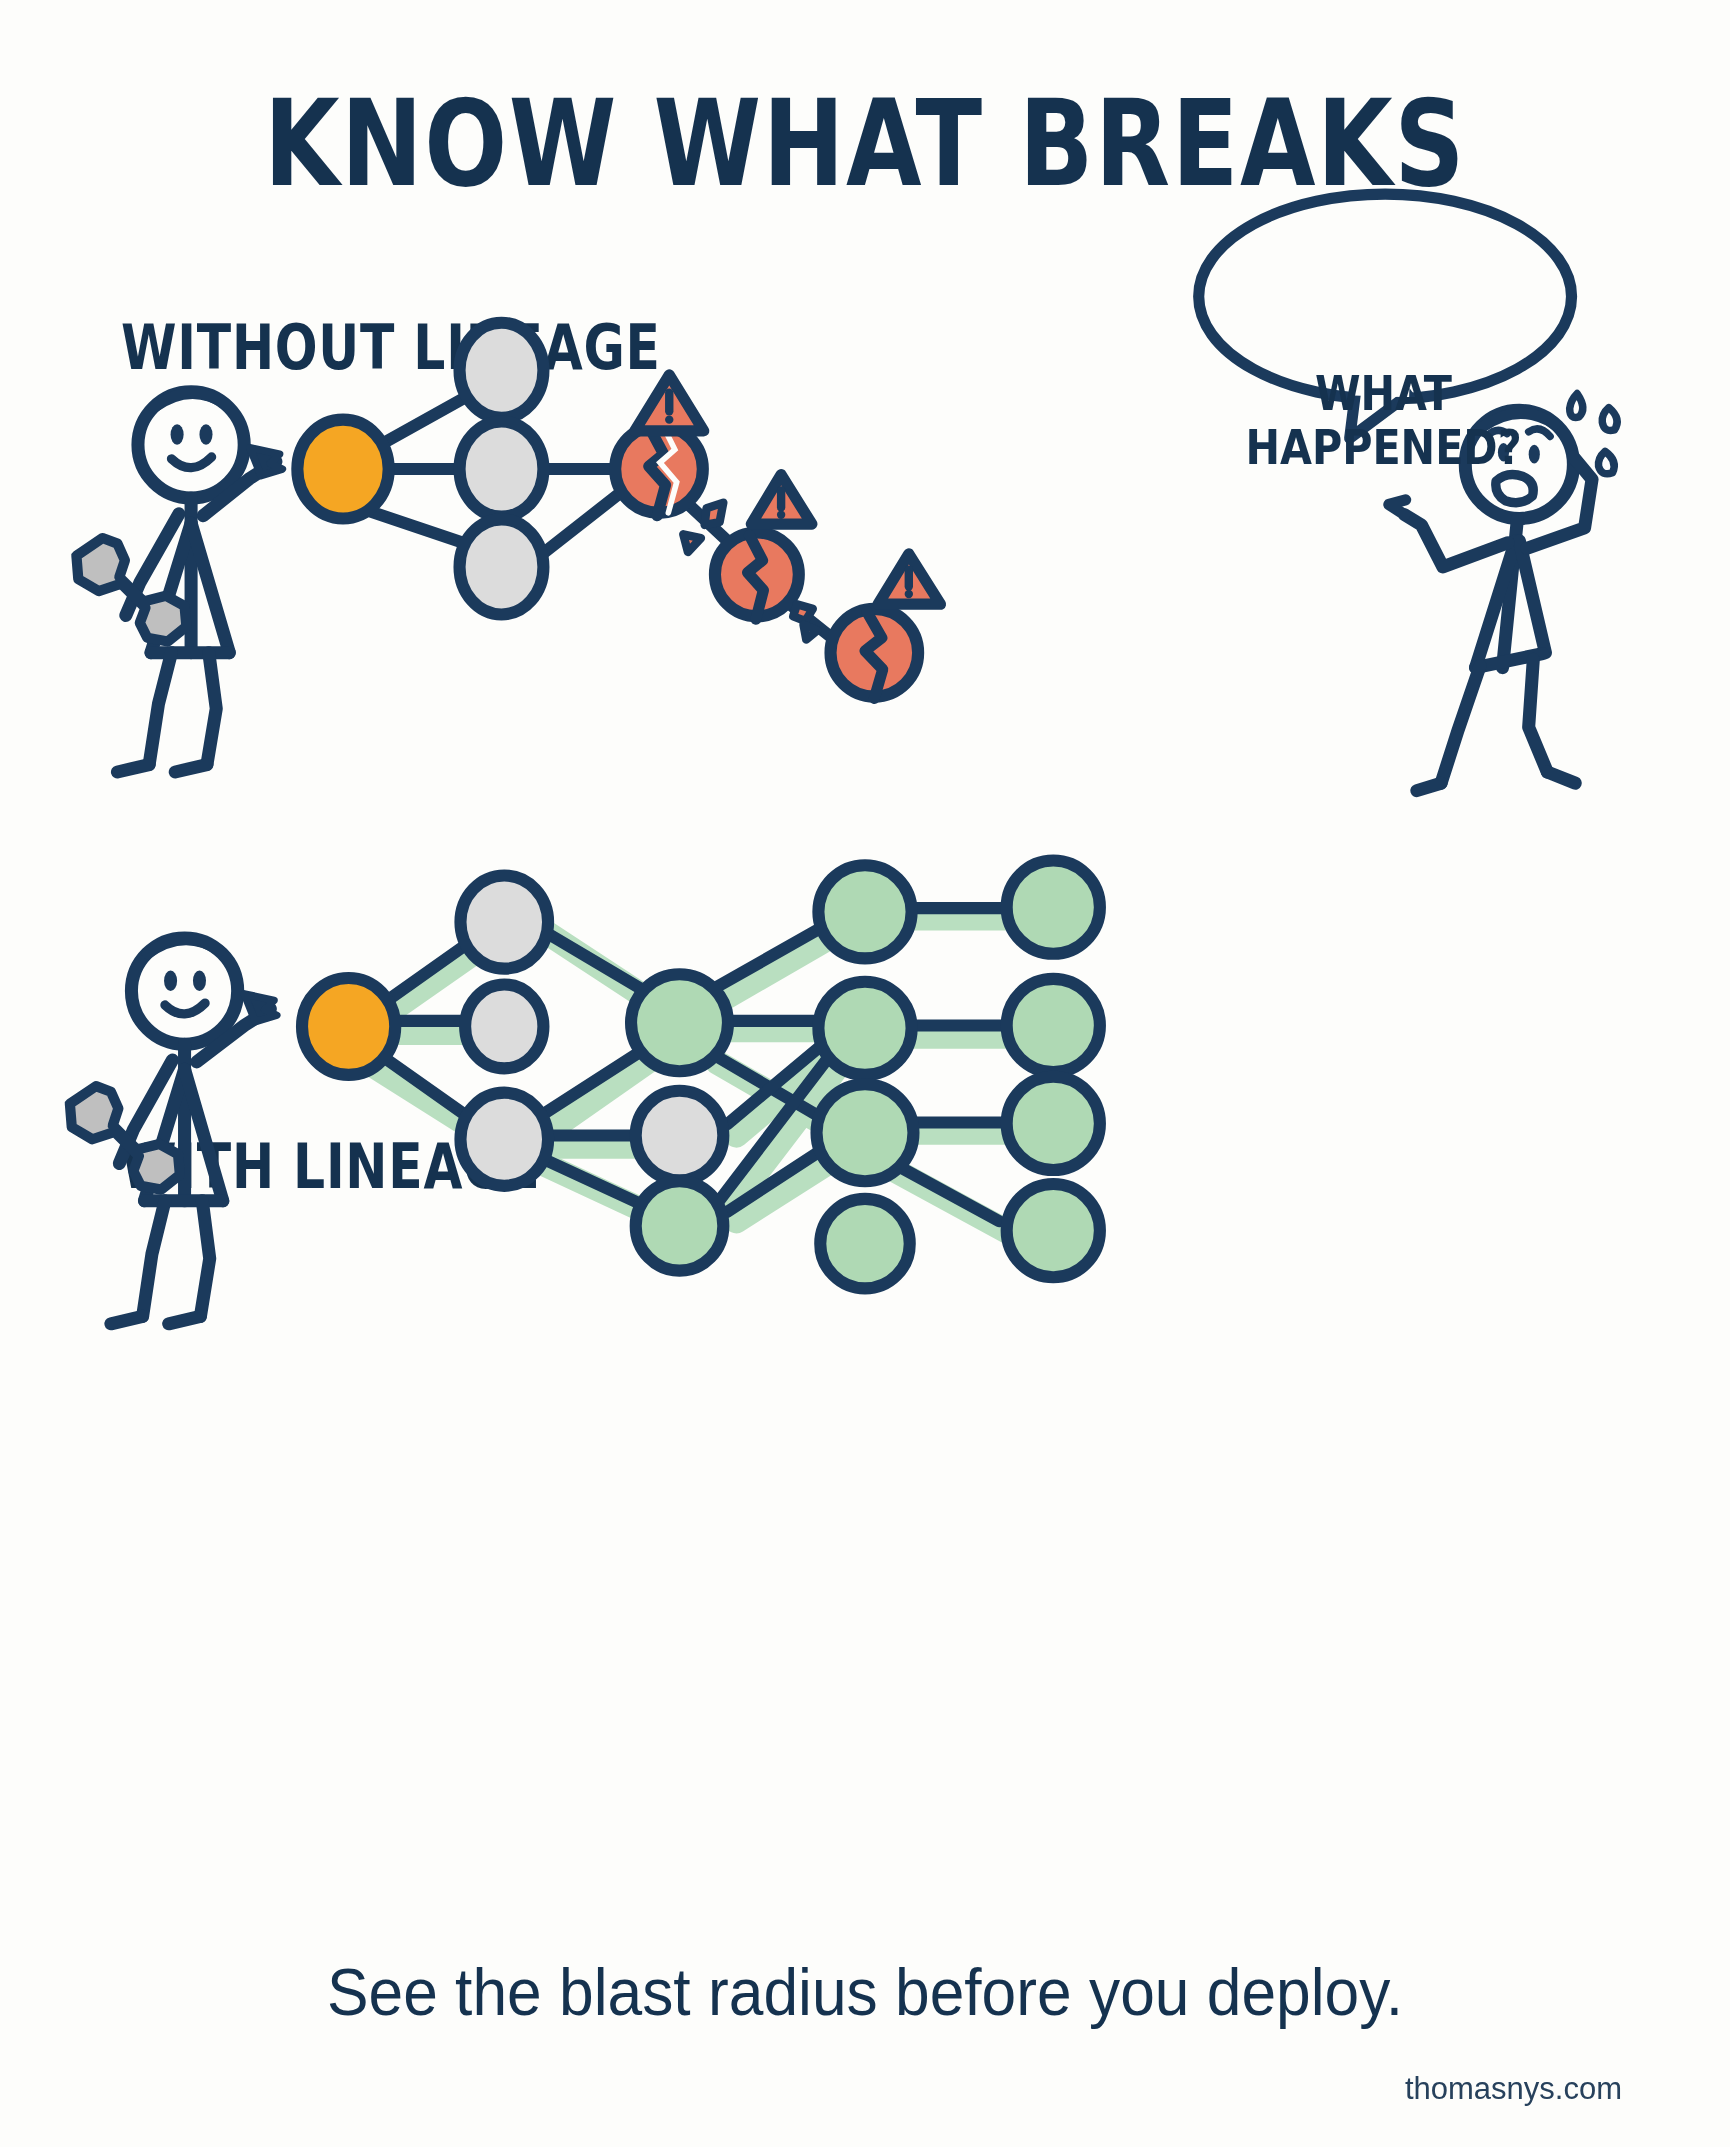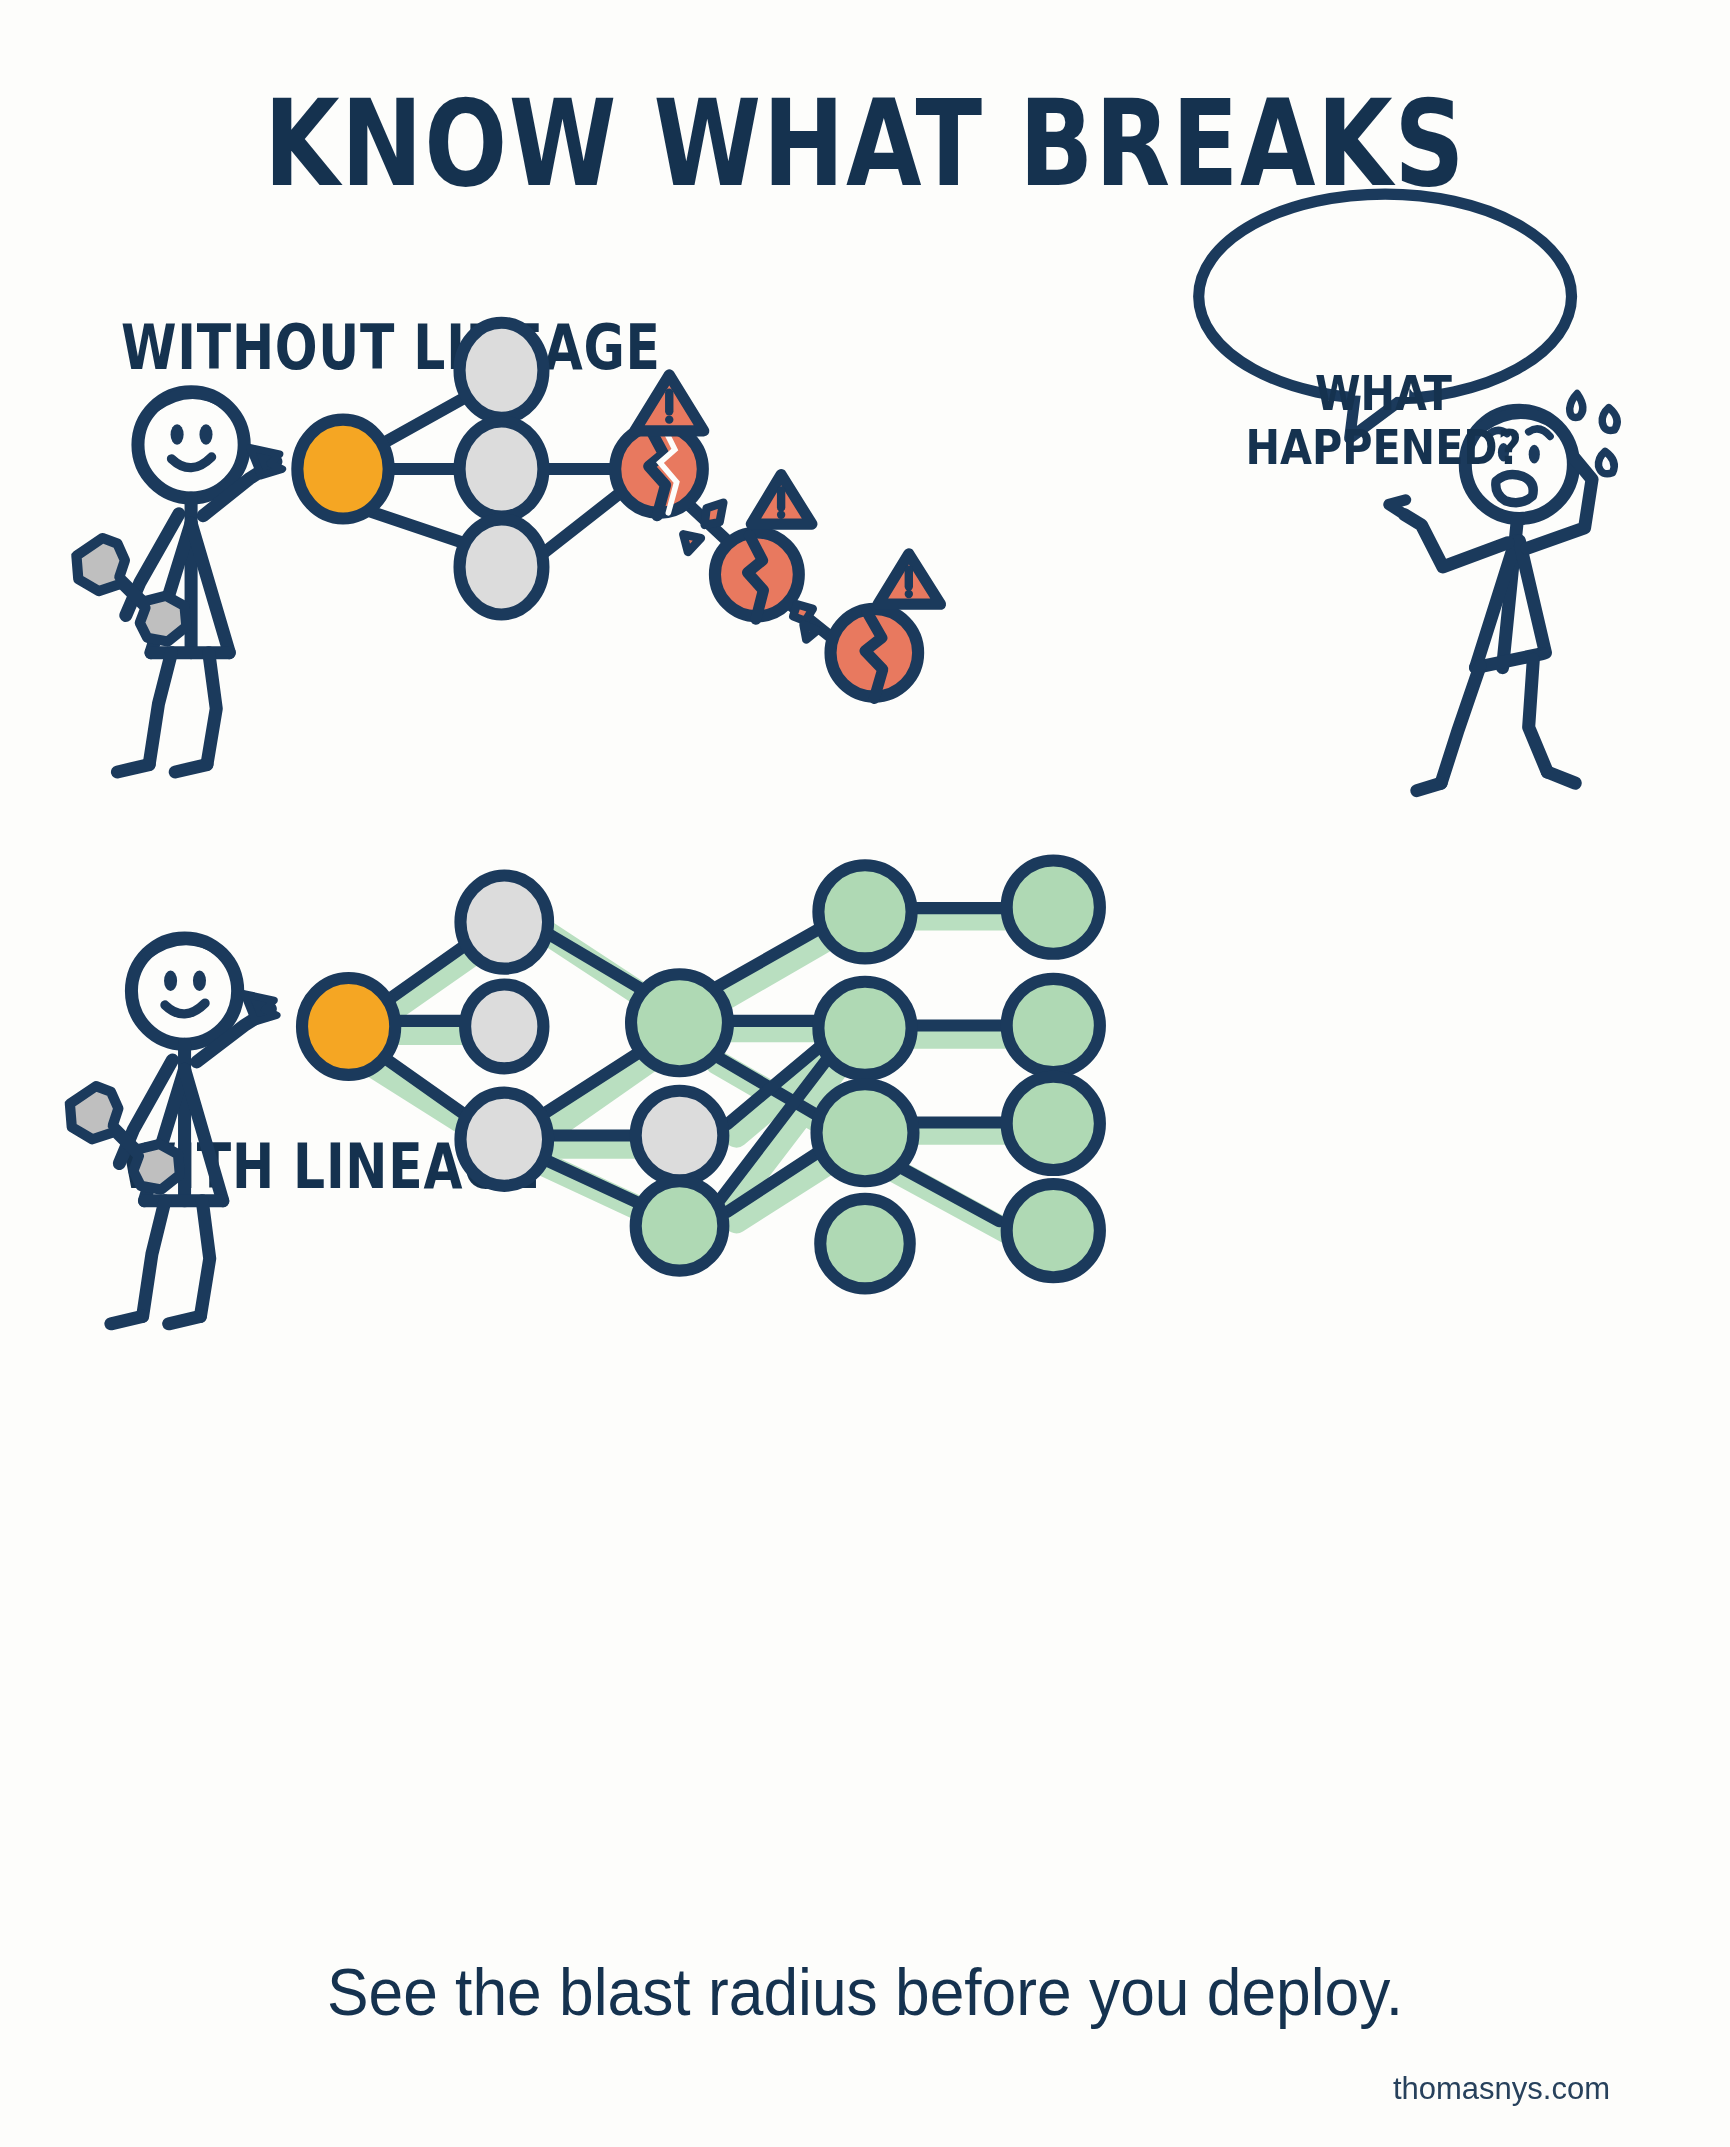--- a/index.html
+++ b/index.html
@@ -43,21 +43,21 @@
   .caption{
     position:absolute;top:1953px;left:0;width:1730px;
     text-align:center;
     font-size:67px;
     font-weight:400;
     color:#15324F;
     transform:scaleX(0.93);
     transform-origin:50% 50%;
   }
   .footer{
-    position:absolute;top:2071px;right:120px;
+    position:absolute;top:2071px;right:108px;
     font-size:31px;
     color:#27415C;
   }
   .bubble-text{
     position:absolute;
     top:367px;left:1182px;width:403px;
     text-align:center;
     font-family:"DejaVu Sans", sans-serif;
     font-weight:700;
     font-size:48px;

